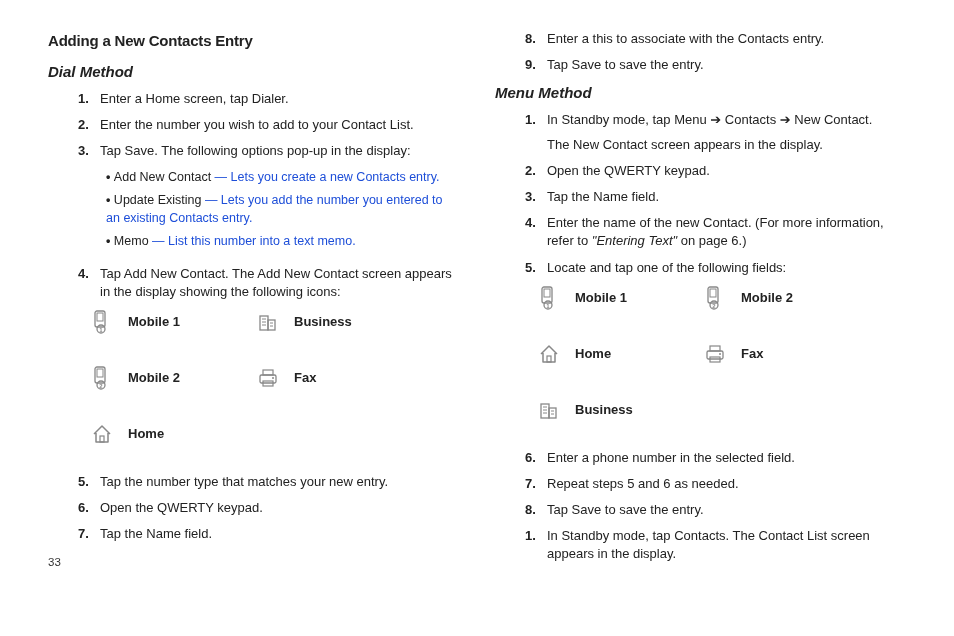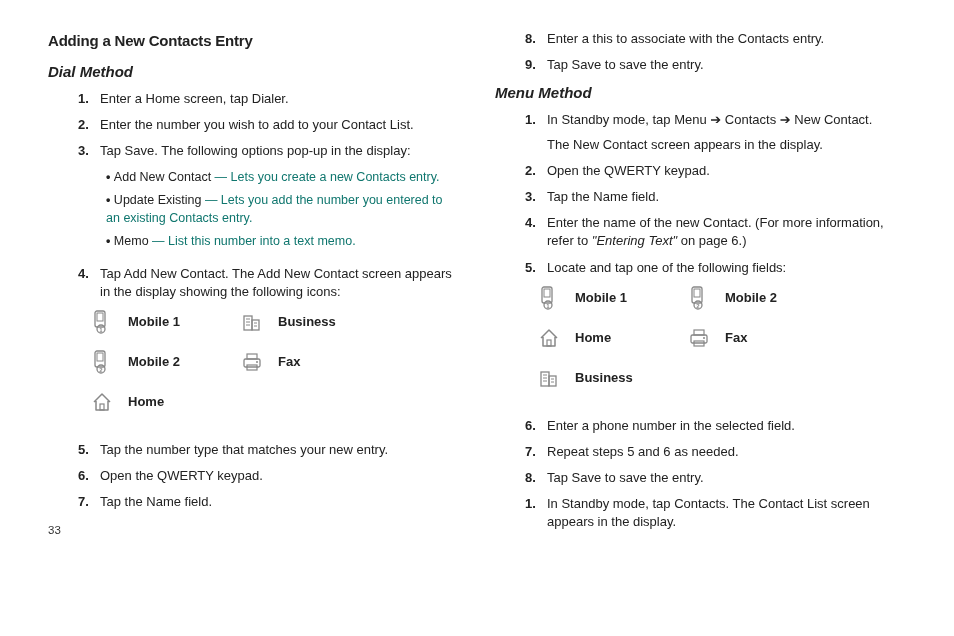--- a/index.html
+++ b/index.html
@@ -29,22 +29,22 @@
     font-size: 15px;
     margin: 6px 0 8px 0;
   }
   ol.steps { list-style: none; margin-left: 30px; }
   ol.steps > li { margin-bottom: 8px; display: flex; }
   ol.steps .num { font-weight: bold; min-width: 22px; }
   ol.steps .body { flex: 1; }
   ul.bullets { list-style: none; margin: 8px 0 4px 6px; }
   ul.bullets li { margin-bottom: 6px; font-size: 12.5px; }
   ul.bullets li::before { content: "• "; font-weight: bold; }
-  .dash { color: #0f766e; }
-  .icon-grid { display: flex; flex-wrap: wrap; margin: 0 0 12px 40px; }
+  .dash { color: #1d4ed8; }
+  .icon-grid { display: flex; flex-wrap: wrap; margin: 0 0 12px 40px; gap: 16px; }
   .icon-item { display: flex; align-items: center; width: 150px; margin-bottom: 14px; }
   .icon-item .icon { width: 26px; height: 26px; margin-right: 14px; display: flex; align-items: center; justify-content: center; }
   .icon-item .label { font-weight: bold; font-size: 13px; }
   .page-num { font-size: 11.5px; margin-top: 10px; color: #333; }
   .ital-ref { font-style: italic; }
   b { font-weight: normal; }
   svg { display: block; }
 </style>
 </head>
 <body>

